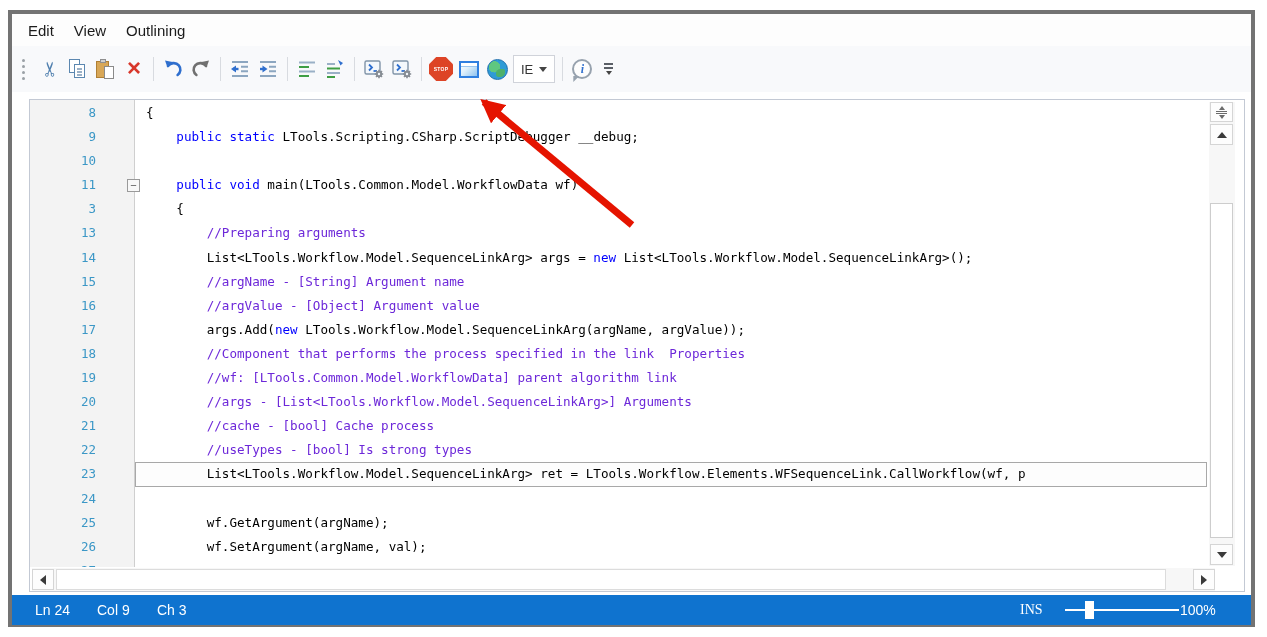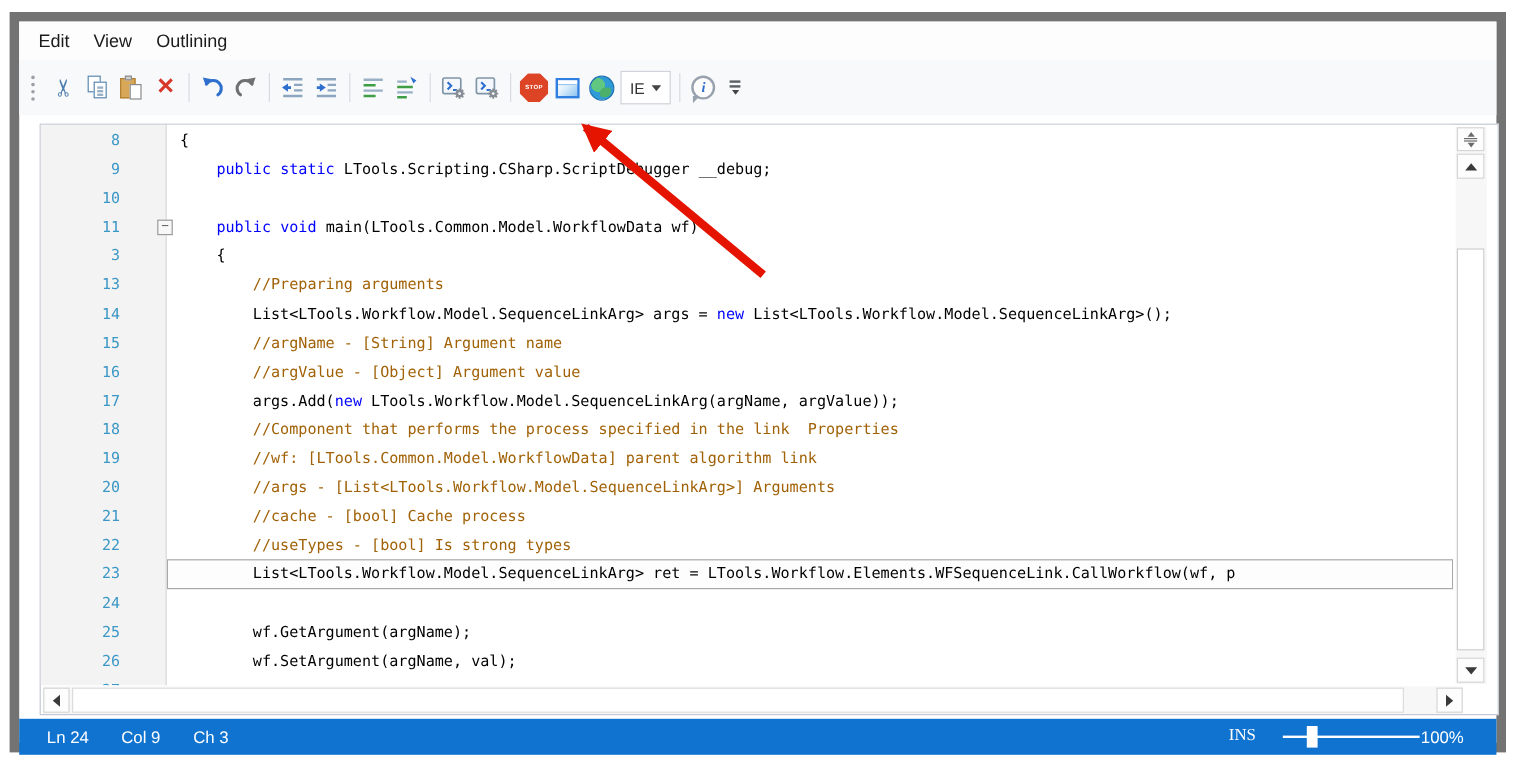--- a/index.html
+++ b/index.html
@@ -1,17 +1,17 @@
 <!DOCTYPE html>
 <html><head>
 <meta charset="utf-8">
 <style>
   html,body{margin:0;padding:0;background:#fff;}
   body{width:1267px;height:637px;position:relative;font-family:"Liberation Sans",sans-serif;overflow:hidden;}
-  .window{position:absolute;left:8px;top:10px;width:1247px;height:617px;border:8px solid #737373;background:#fff;box-sizing:border-box;}
+  .window{position:absolute;left:8px;top:10px;width:1247px;height:617px;border:4px solid #737373;background:#fff;box-sizing:border-box;}
 
   
   .menubar{position:absolute;left:0;top:0;right:0;height:32px;display:flex;align-items:center;padding-left:10px;gap:2px;background:#fdfdfd;}
   .menu-item{font-size:15px;color:#1b1b1b;padding:4px 12px 4px 6px;cursor:default;}
 
   
   .toolbar{position:absolute;left:0;top:32px;right:0;height:46px;background:#f8f9fb;display:flex;align-items:center;padding-left:8px;}
   .grip{width:6px;height:26px;margin:0 8px 0 2px;display:flex;flex-direction:column;justify-content:center;gap:3px;}
   .grip i{width:3px;height:3px;border-radius:50%;background:#9aa0a6;display:block;}
   .tbtn{width:28px;height:28px;display:flex;align-items:center;justify-content:center;border-radius:3px;position:relative;}
@@ -51,21 +51,21 @@
   .ovf .bar{width:9px;height:1.6px;background:#5a5f66;}
   
   .editor{position:absolute;left:17px;top:85px;width:1216px;height:493px;border:1px solid #c3c9d4;background:#fff;box-sizing:border-box;}
   .gutter{position:absolute;left:0;top:0;width:104px;height:467px;background:#f3f3f3;overflow:hidden;}
   .gutter-inner{position:absolute;left:0;right:38px;top:1px;}
   .ln{height:24.1px;line-height:24.1px;text-align:right;font-family:"DejaVu Sans Mono",monospace;font-size:12.5px;color:#3b97c6;}
   .gdivider{position:absolute;left:104px;top:0;width:1px;height:467px;background:#cfcfcf;}
   .codecol{position:absolute;left:105px;top:0;width:1072px;height:467px;overflow:hidden;background:#fff;padding-top:1px;box-sizing:content-box;}
   .code-line{height:24.1px;line-height:24.1px;white-space:pre;font-family:"DejaVu Sans Mono",monospace;font-size:12.6px;padding-left:11px;color:#000;}
   .code-line.current{outline:1px solid #a8a8a8;outline-offset:-1px;background:#fdfdfd;}
-  .kw{color:#0000ff;} .cm{color:#a16207;} .tx{color:#000;}
+  .kw{color:#0000ff;} .cm{color:#6d28d9;} .tx{color:#000;}
   .collapse-box{position:absolute;left:97px;top:79px;width:13px;height:13px;border:1px solid #9a9a9a;background:#f8f8f8;box-sizing:border-box;font-size:11px;line-height:10px;text-align:center;color:#555;}
   
   .vscroll{position:absolute;left:1179px;top:2px;width:26px;height:464px;background:#f7f7f7;}
   .sbtn{position:absolute;left:1px;width:23px;height:21px;background:#fdfdfd;border:1px solid #d5d5d5;box-sizing:border-box;display:flex;align-items:center;justify-content:center;}
   .tri-up{width:0;height:0;border-left:5px solid transparent;border-right:5px solid transparent;border-bottom:6px solid #3a3a3a;}
   .tri-down{width:0;height:0;border-left:5px solid transparent;border-right:5px solid transparent;border-top:6px solid #3a3a3a;}
   .tri-left{width:0;height:0;border-top:5px solid transparent;border-bottom:5px solid transparent;border-right:6px solid #3a3a3a;}
   .tri-right{width:0;height:0;border-top:5px solid transparent;border-bottom:5px solid transparent;border-left:6px solid #3a3a3a;}
   .splitter{position:absolute;left:1px;top:0;width:23px;height:20px;background:#fdfdfd;border:1px solid #d5d5d5;box-sizing:border-box;display:flex;flex-direction:column;align-items:center;justify-content:center;gap:1px;}
   .splitter .t1{width:0;height:0;border-left:3px solid transparent;border-right:3px solid transparent;border-bottom:4px solid #6b6b6b;}

